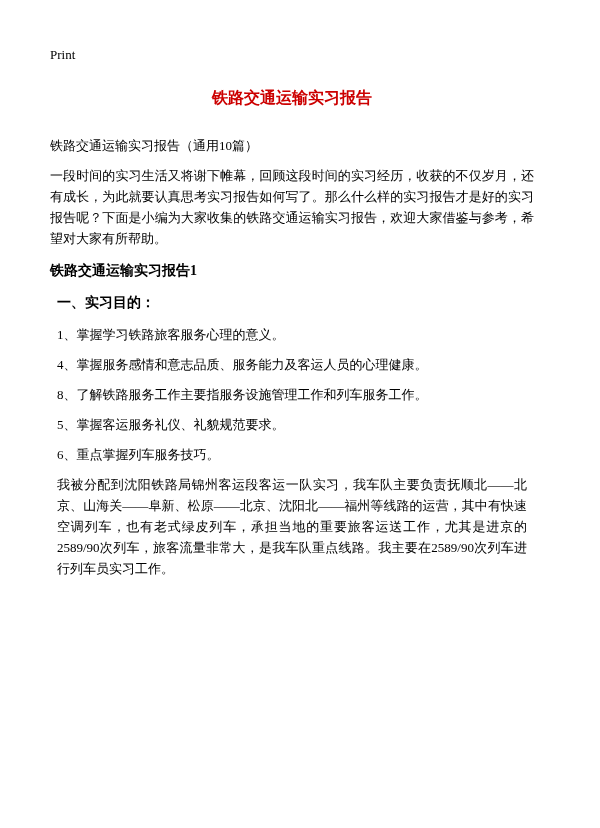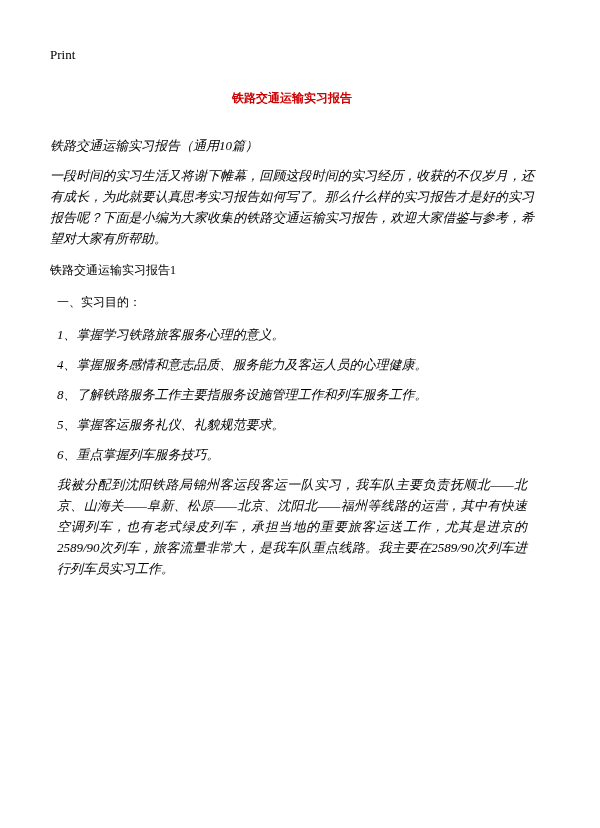--- a/index.html
+++ b/index.html
@@ -22,40 +22,39 @@
   }
   .print-label {
     font-size: 13px;
     line-height: 16px;
     margin: 0 0 10px 0;
     color: #000000;
     cursor: pointer;
     display: inline-block;
   }
   .doc-title {
-    font-size: 12px;
+    font-size: 16px;
     font-weight: bold;
     text-align: center;
     color: #cc0000;
     margin: 12px 0 24px 0;
     line-height: 26px;
   }
   .body-text, .list-item {
     font-size: 13px;
     line-height: 21px;
     margin: 9px 0;
     text-align: left;
-    font-style: italic;
   }
   .intro {
     text-align: justify;
   }
   .bold-heading {
-    font-size: 12px;
-    font-weight: normal;
+    font-size: 14px;
+    font-weight: bold;
     line-height: 21px;
     margin: 11px 0;
   }
   .section {
     margin: 7px;
   }
 </style>
 </head>
 <body>
 

